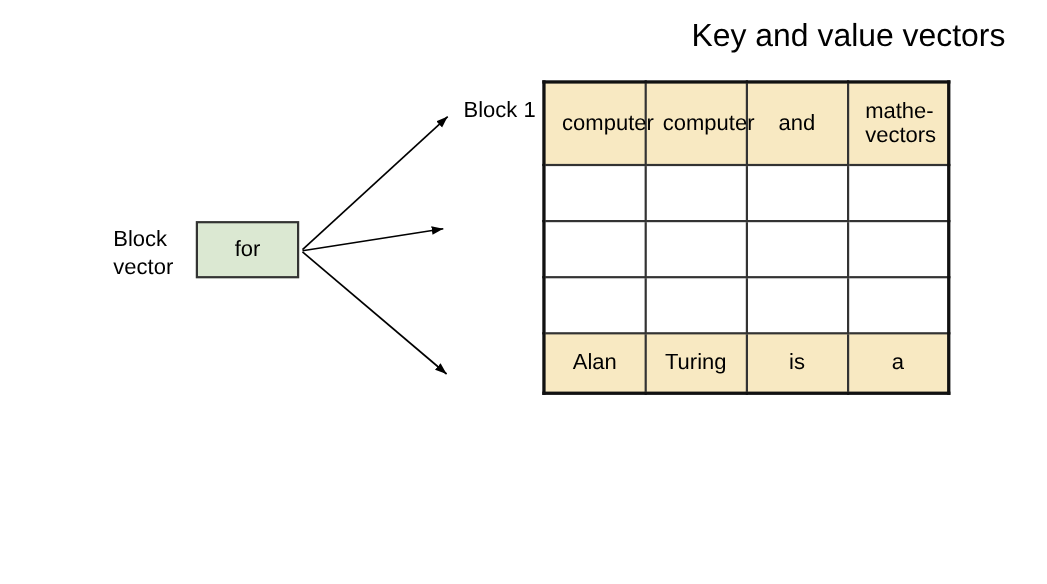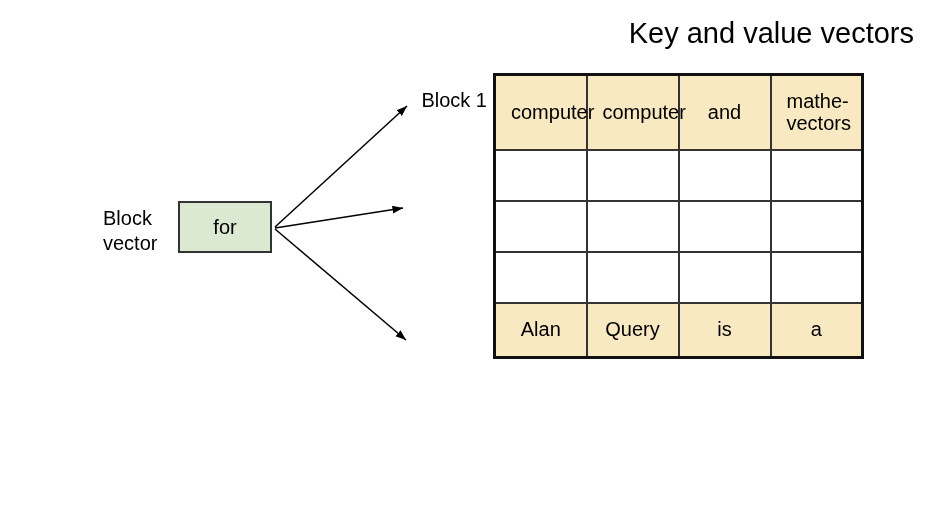--- a/index.html
+++ b/index.html
@@ -143,20 +143,20 @@
           <td></td>
         </tr>
         <tr>
           <td></td>
           <td></td>
           <td></td>
           <td></td>
         </tr>
         <tr>
           <td class="hl">Alan</td>
-          <td class="hl">Query</td>
+          <td class="hl">Turing</td>
           <td class="hl">is</td>
           <td class="hl">a</td>
         </tr>
       </tbody>
   </table>
 
 </div>
 
 </body></html>

